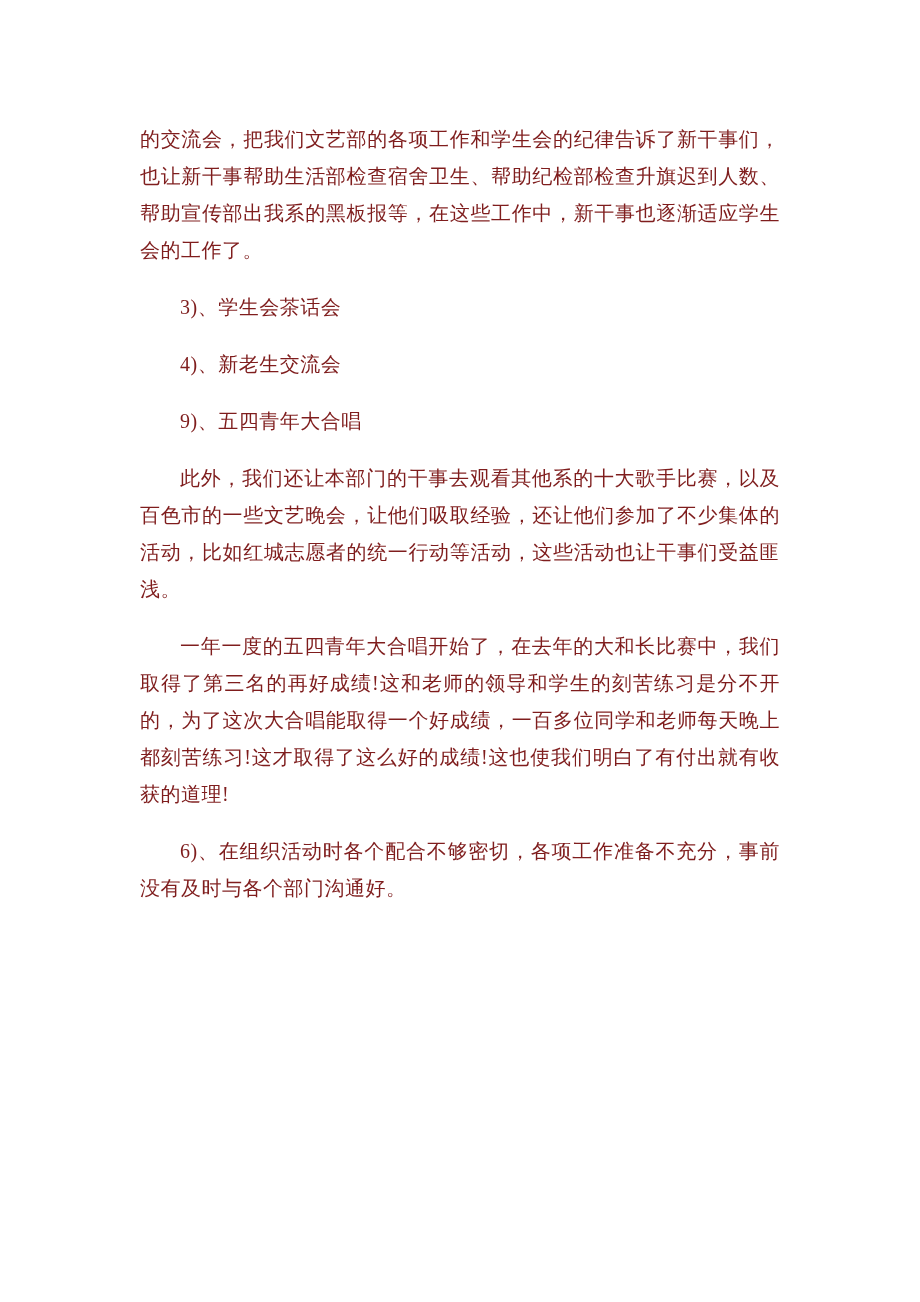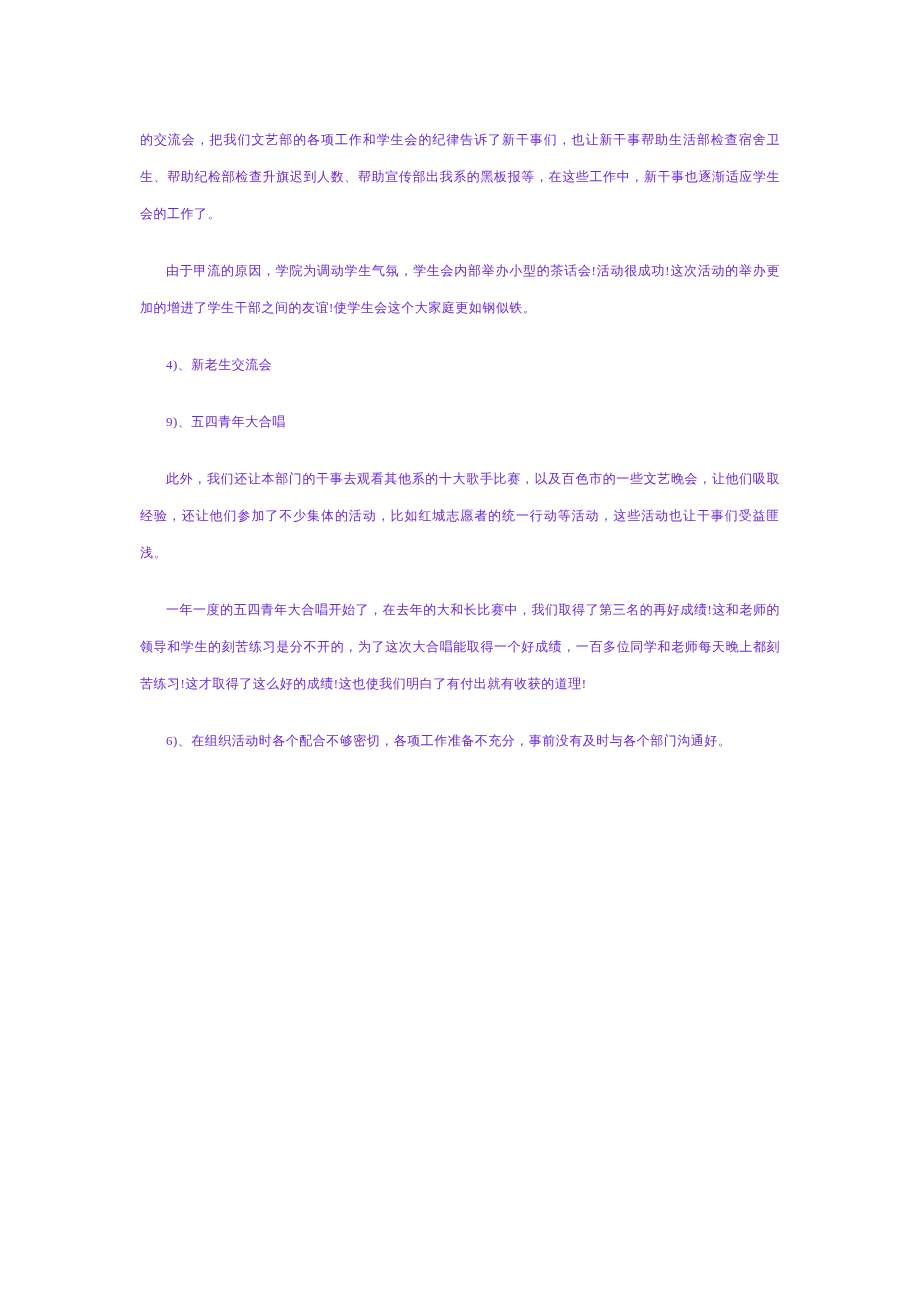--- a/index.html
+++ b/index.html
@@ -15,42 +15,42 @@
   }
   .page {
     box-sizing: border-box;
     width: 920px;
     height: 1302px;
     padding: 121px 140px 0 140px;
     background: #ffffff;
   }
   .page p {
     margin: 0 0 20px 0;
-    font-size: 13px;
+    font-size: 20px;
     line-height: 37px;
-    color: #6d28d9;
+    color: #7f1d1d;
     text-align: justify;
     letter-spacing: 0.5px;
     word-break: break-all;
   }
   .page p.indent {
     text-indent: 2em;
   }
   .page p.no-indent {
     text-indent: 0;
   }
 </style>
 </head>
 <body>
 
 <div class="page">
   <p class="no-indent">的交流会，把我们文艺部的各项工作和学生会的纪律告诉了新干事们，也让新干事帮助生活部检查宿舍卫生、帮助纪检部检查升旗迟到人数、帮助宣传部出我系的黑板报等，在这些工作中，新干事也逐渐适应学生会的工作了。</p>
 
+  <p class="indent">3)、学生会茶话会</p>
 
-  <p class="indent">由于甲流的原因，学院为调动学生气氛，学生会内部举办小型的茶话会!活动很成功!这次活动的举办更加的增进了学生干部之间的友谊!使学生会这个大家庭更如钢似铁。</p>
 
   <p class="indent">4)、新老生交流会</p>
 
 
   <p class="indent">9)、五四青年大合唱</p>
 
   <p class="indent">此外，我们还让本部门的干事去观看其他系的十大歌手比赛，以及百色市的一些文艺晚会，让他们吸取经验，还让他们参加了不少集体的活动，比如红城志愿者的统一行动等活动，这些活动也让干事们受益匪浅。</p>
 
   <p class="indent">一年一度的五四青年大合唱开始了，在去年的大和长比赛中，我们取得了第三名的再好成绩!这和老师的领导和学生的刻苦练习是分不开的，为了这次大合唱能取得一个好成绩，一百多位同学和老师每天晚上都刻苦练习!这才取得了这么好的成绩!这也使我们明白了有付出就有收获的道理!</p>
 

